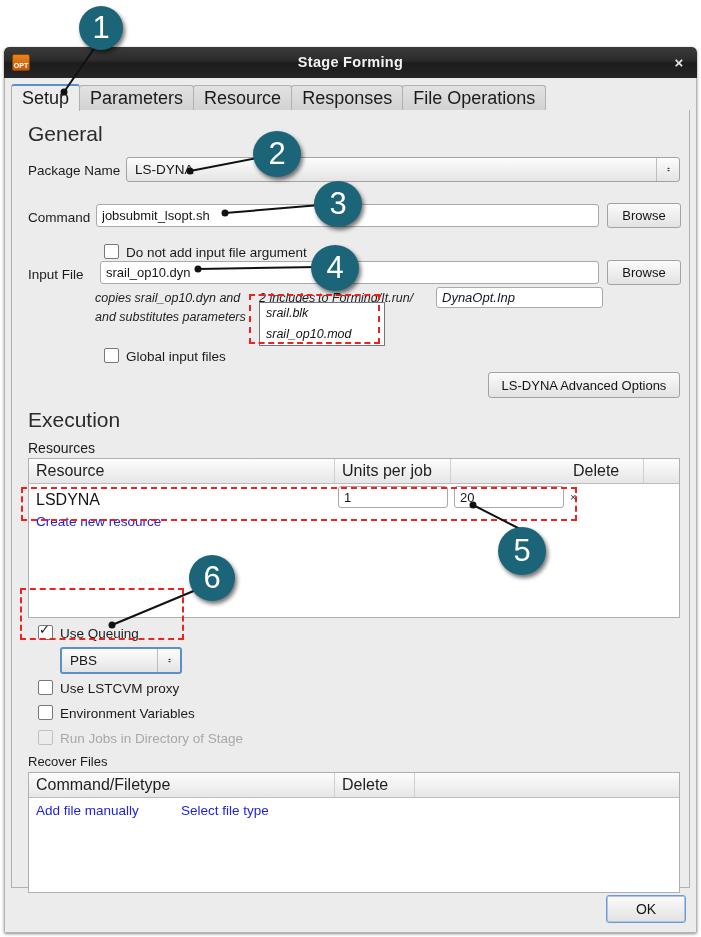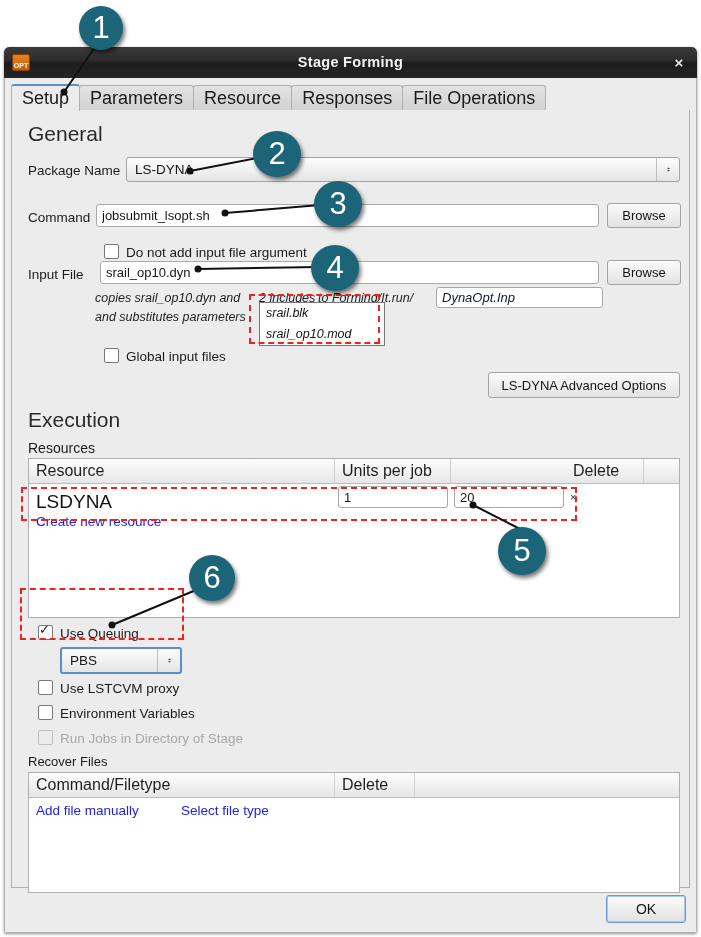--- a/index.html
+++ b/index.html
@@ -185,21 +185,21 @@
     background: linear-gradient(to bottom,#fdfdfd,#e6e6e6);
     border-bottom: 1px solid #bdbdbd;
   }
   .th {
     position: absolute; top: 0; line-height: 24px;
     font-size: 16px; color: #1e1e1e;
     padding-left: 7px;
     border-right: 1px solid #cfcfcf;
     height: 24px; box-sizing: border-box;
   }
-  .cell { position: absolute; font-size: 19px; color: #141414; }
+  .cell { position: absolute; font-size: 16px; color: #141414; }
   .link { color: #2222dd; font-size: 13.5px; cursor: pointer; }
   .link.u { text-decoration: underline; }
 
   
   .ital-note {
     position: absolute;
     font-size: 12.5px; font-style: italic; color: #1e1e1e;
     white-space: nowrap;
   }
 

